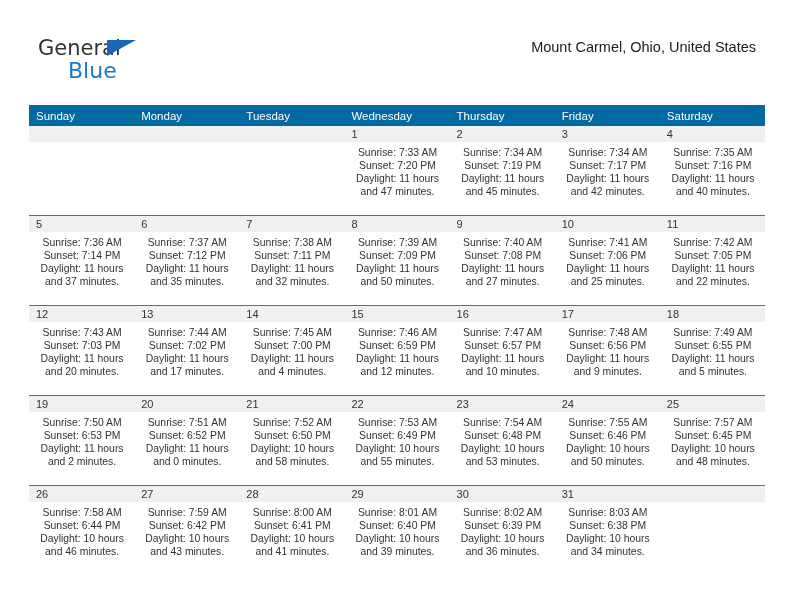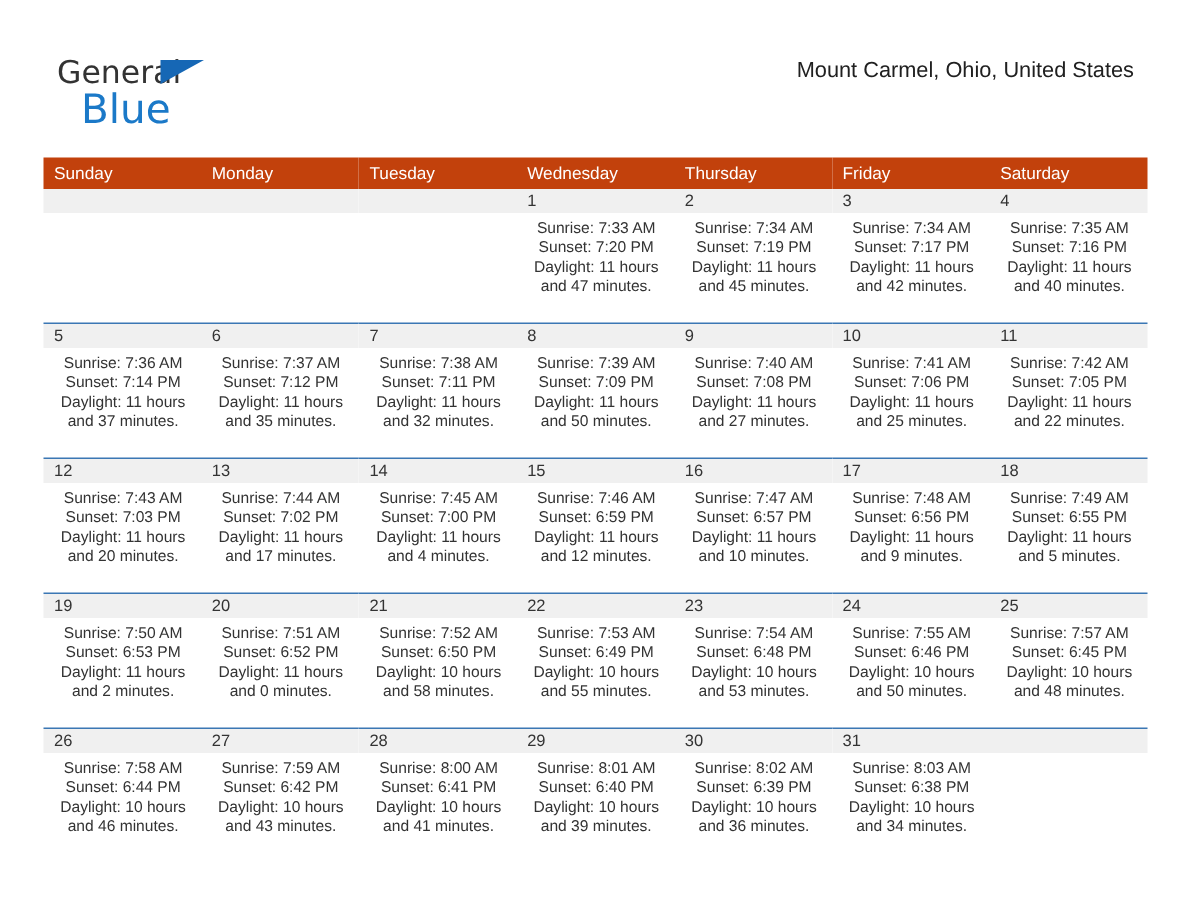--- a/index.html
+++ b/index.html
@@ -54,22 +54,22 @@
     left: 69px;
     top: 2px;
     width: 0;
     height: 0;
     border-left: 29px solid #1667b5;
     border-bottom: 16px solid transparent;
   }
   .brand-row2 {
     display: block;
     margin-top: 1px;
-    margin-left: 16px;
-    font-size: 27px;
+    margin-left: 30px;
+    font-size: 22px;
     color: #1b79c8;
     font-family: "DejaVu Sans", sans-serif;
     font-weight: 400;
   }
 
   .title-block {
     position: absolute;
     right: 36px;
     top: 30px;
     text-align: right;
@@ -93,21 +93,21 @@
   .calendar {
     position: absolute;
     left: 29px;
     top: 105px;
     width: 736px;
     border-collapse: collapse;
     table-layout: fixed;
   }
 
   .calendar th {
-    background: #c2410c;
+    background: #0369a1;
     color: #ffffff;
     font-size: 11.5px;
     font-weight: 400;
     text-align: left;
     padding: 4px 0 4px 7px;
     height: 13px;
     border: none;
     vertical-align: middle;
   }
 

